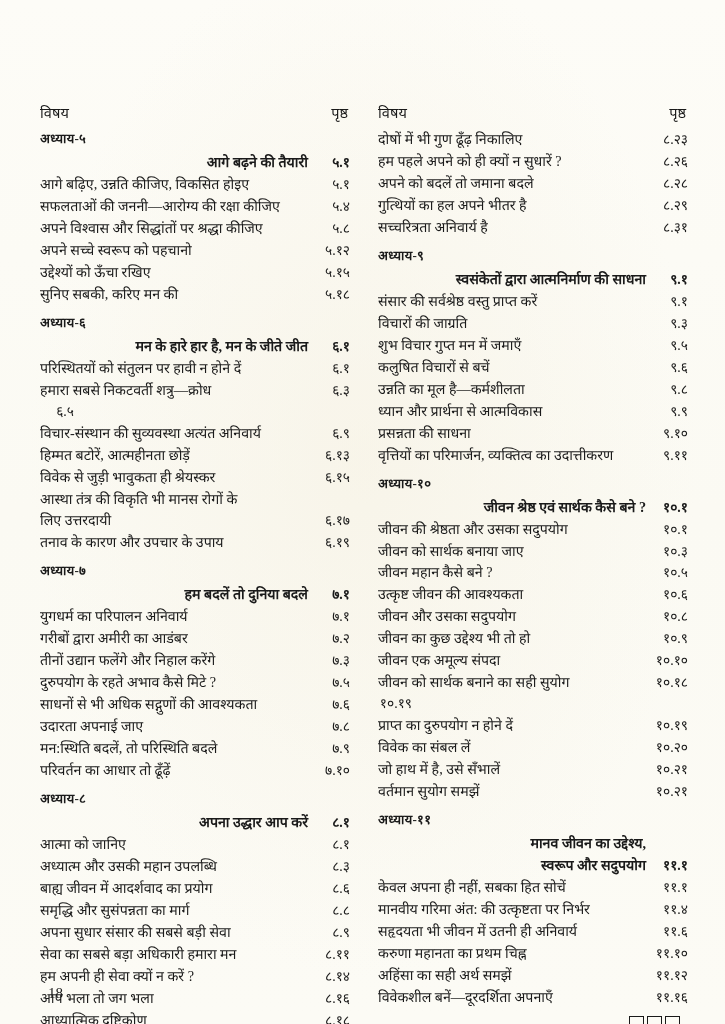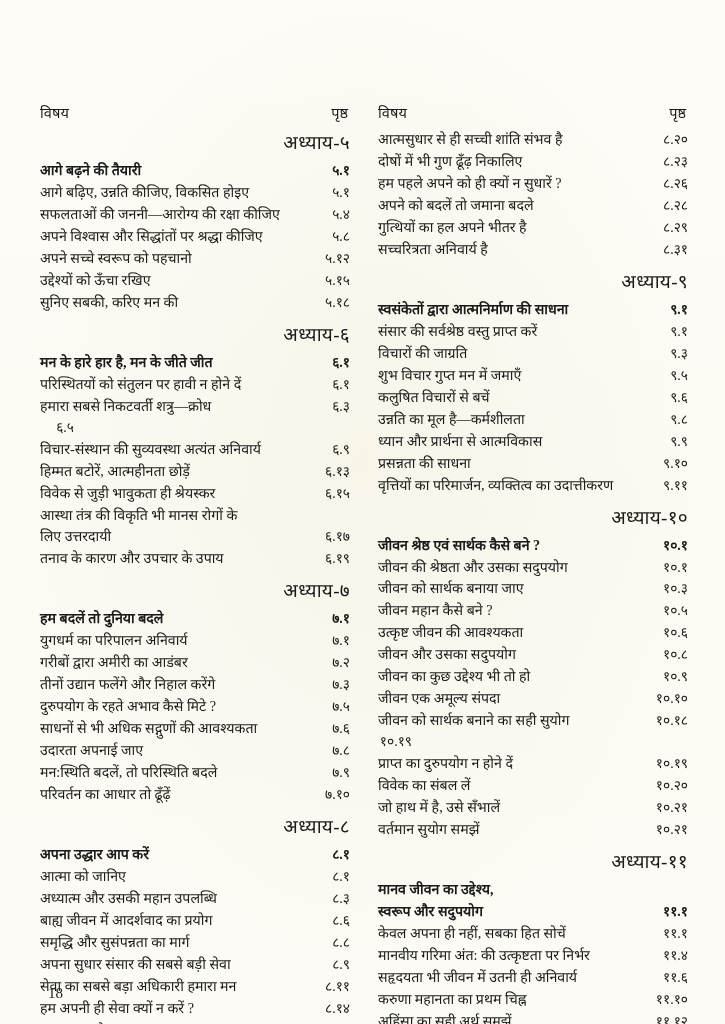--- a/index.html
+++ b/index.html
@@ -42,23 +42,23 @@
     display: flex;
     justify-content: space-between;
     align-items: baseline;
     font-size: 14.5px;
     margin-bottom: 7px;
   }
   .hdr .h-left { letter-spacing: .2px; }
   .hdr .h-right { padding-right: 2px; }
 
   .chapter {
-    text-align: right;
-    font-size: 19px;
-    font-weight: normal;
+    text-align: left;
+    font-size: 13px;
+    font-weight: bold;
     margin: 7px 0 5px 0;
     letter-spacing: .3px;
   }
   .row {
     display: flex;
     align-items: baseline;
     font-size: 14.2px;
     line-height: 1.52;
     min-height: 20px;
   }
@@ -67,21 +67,21 @@
     padding-right: 8px;
     white-space: nowrap;
     overflow: visible;
   }
   .row .p {
     flex: 0 0 auto;
     text-align: right;
     min-width: 34px;
     font-size: 13.8px;
   }
-  .row.bold .t, .row.bold .p { font-weight: bold; }
+  .row.bold .t, .row.bold .p { font-weight: bold; text-align: right; }
   .row.cont .t { padding-left: 0; }
 
   .pagenum {
     position: absolute;
     left: 48px;
     bottom: 22px;
     font-size: 15px;
   }
   .endmark {
     display: flex;
@@ -265,24 +265,20 @@
     </div>
 
     <div class="col right">
 
       <div class="hdr">
         <span class="h-left">विषय</span>
         <span class="h-right">पृष्ठ</span>
       </div>
 
       <div class="row">
-          <span class="t">आत्मसुधार से ही सच्ची शांति संभव है</span>
-          <span class="p">८.२०</span>
-        </div>
-      <div class="row">
           <span class="t">दोषों में भी गुण ढूँढ़ निकालिए</span>
           <span class="p">८.२३</span>
         </div>
       <div class="row">
           <span class="t">हम पहले अपने को ही क्यों न सुधारें ?</span>
           <span class="p">८.२६</span>
         </div>
       <div class="row">
           <span class="t">अपने को बदलें तो जमाना बदले</span>
           <span class="p">८.२८</span>

